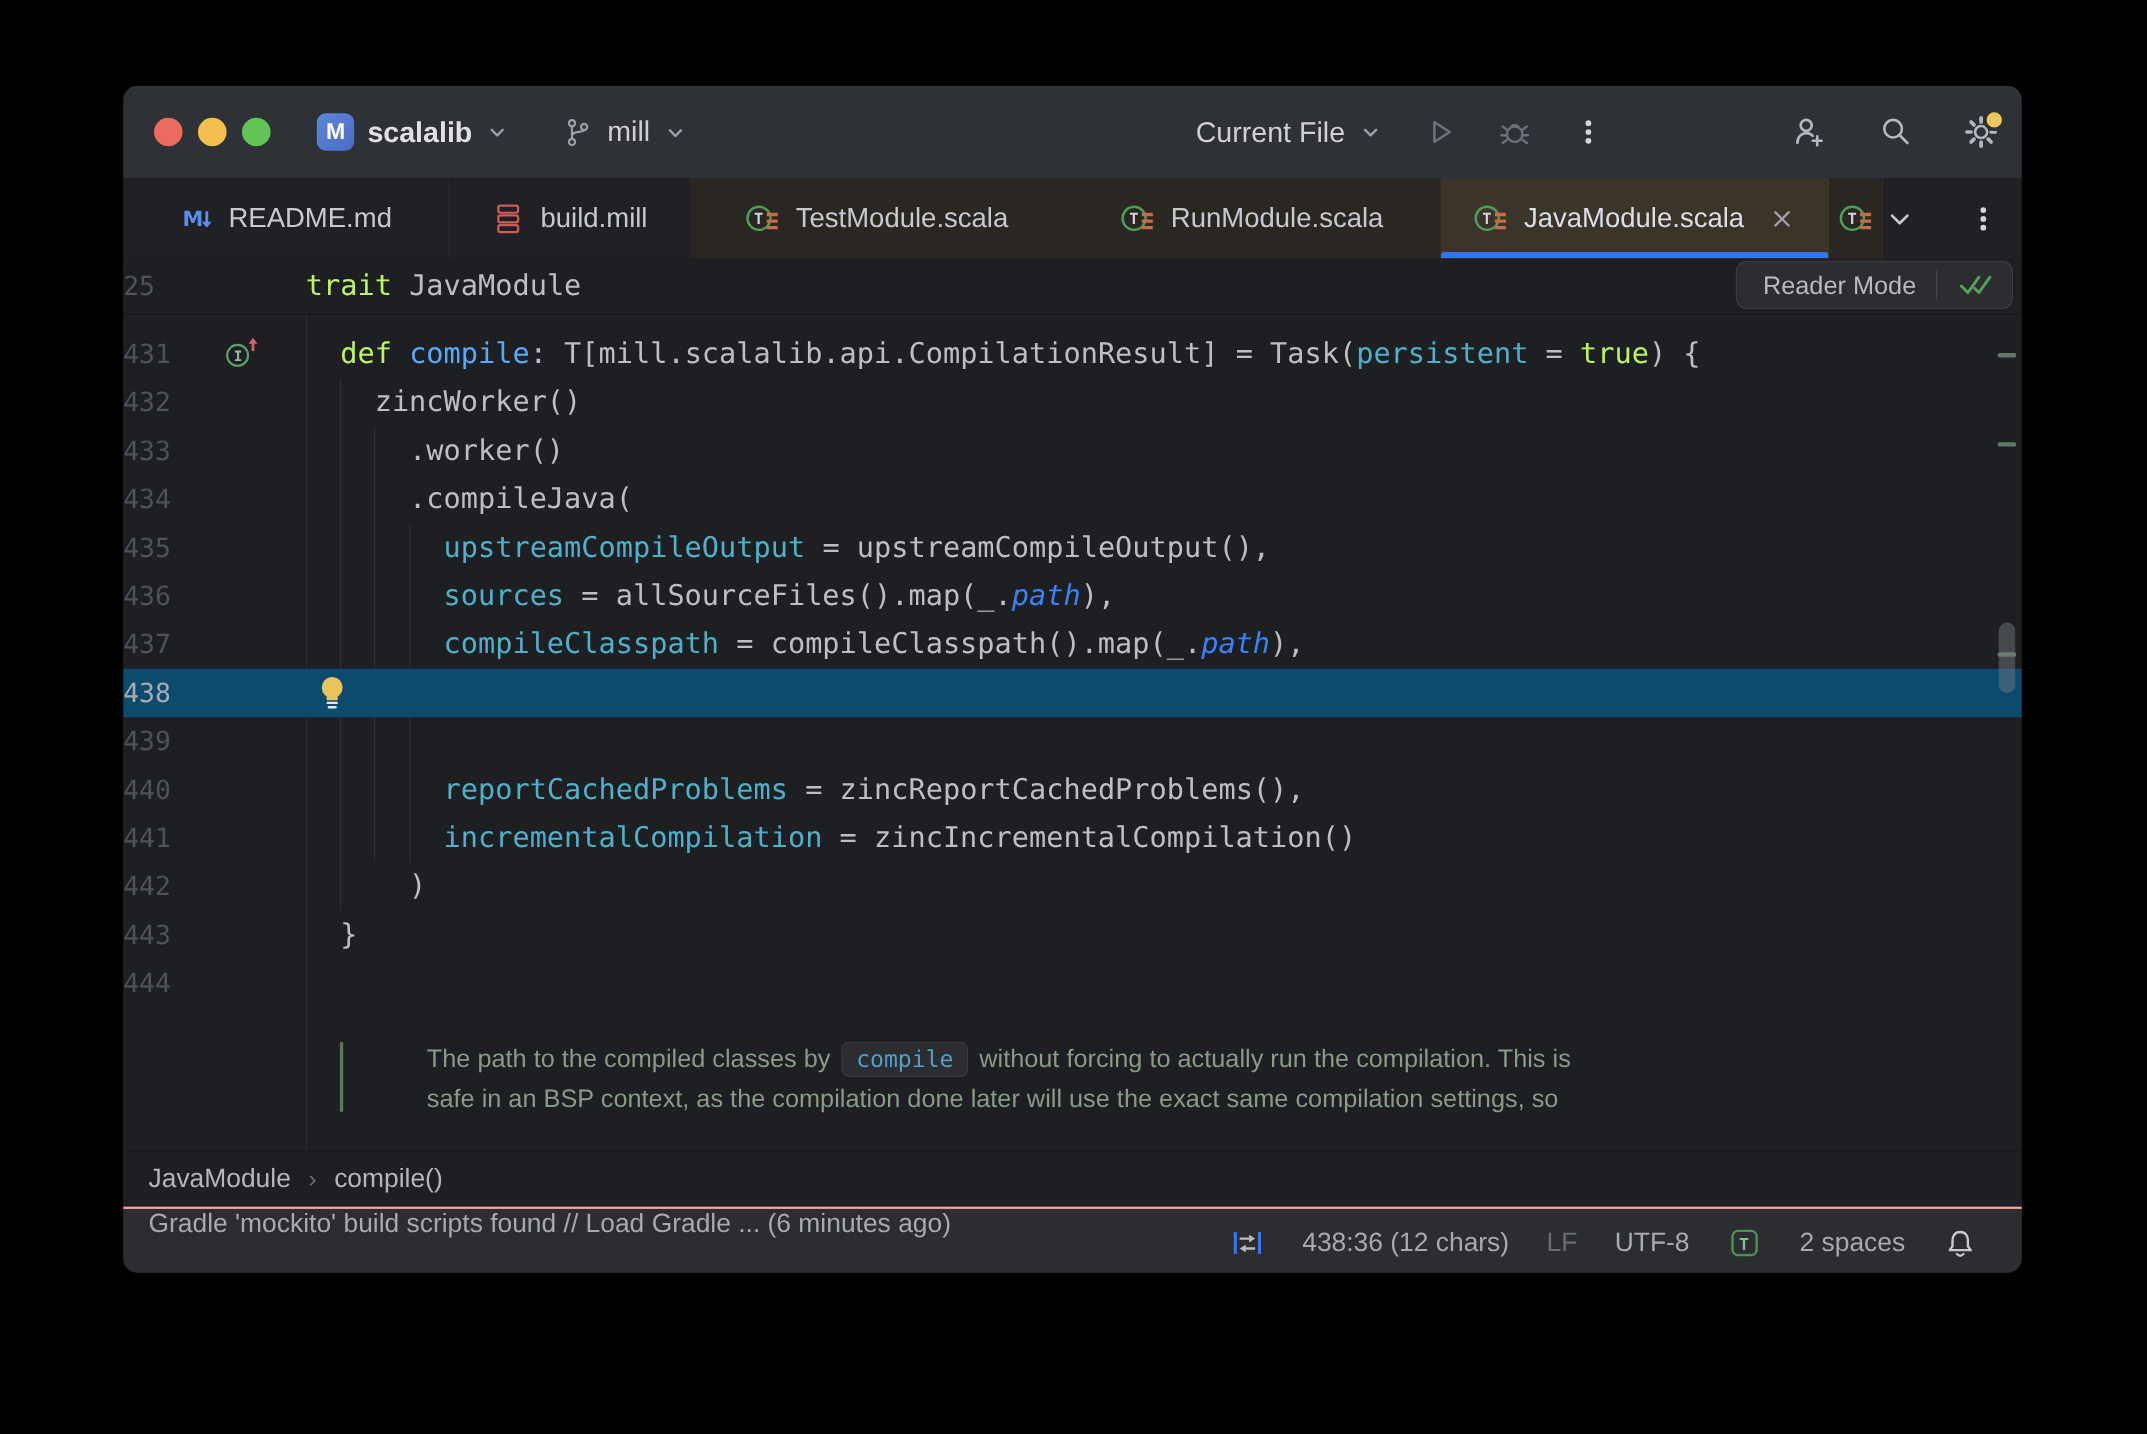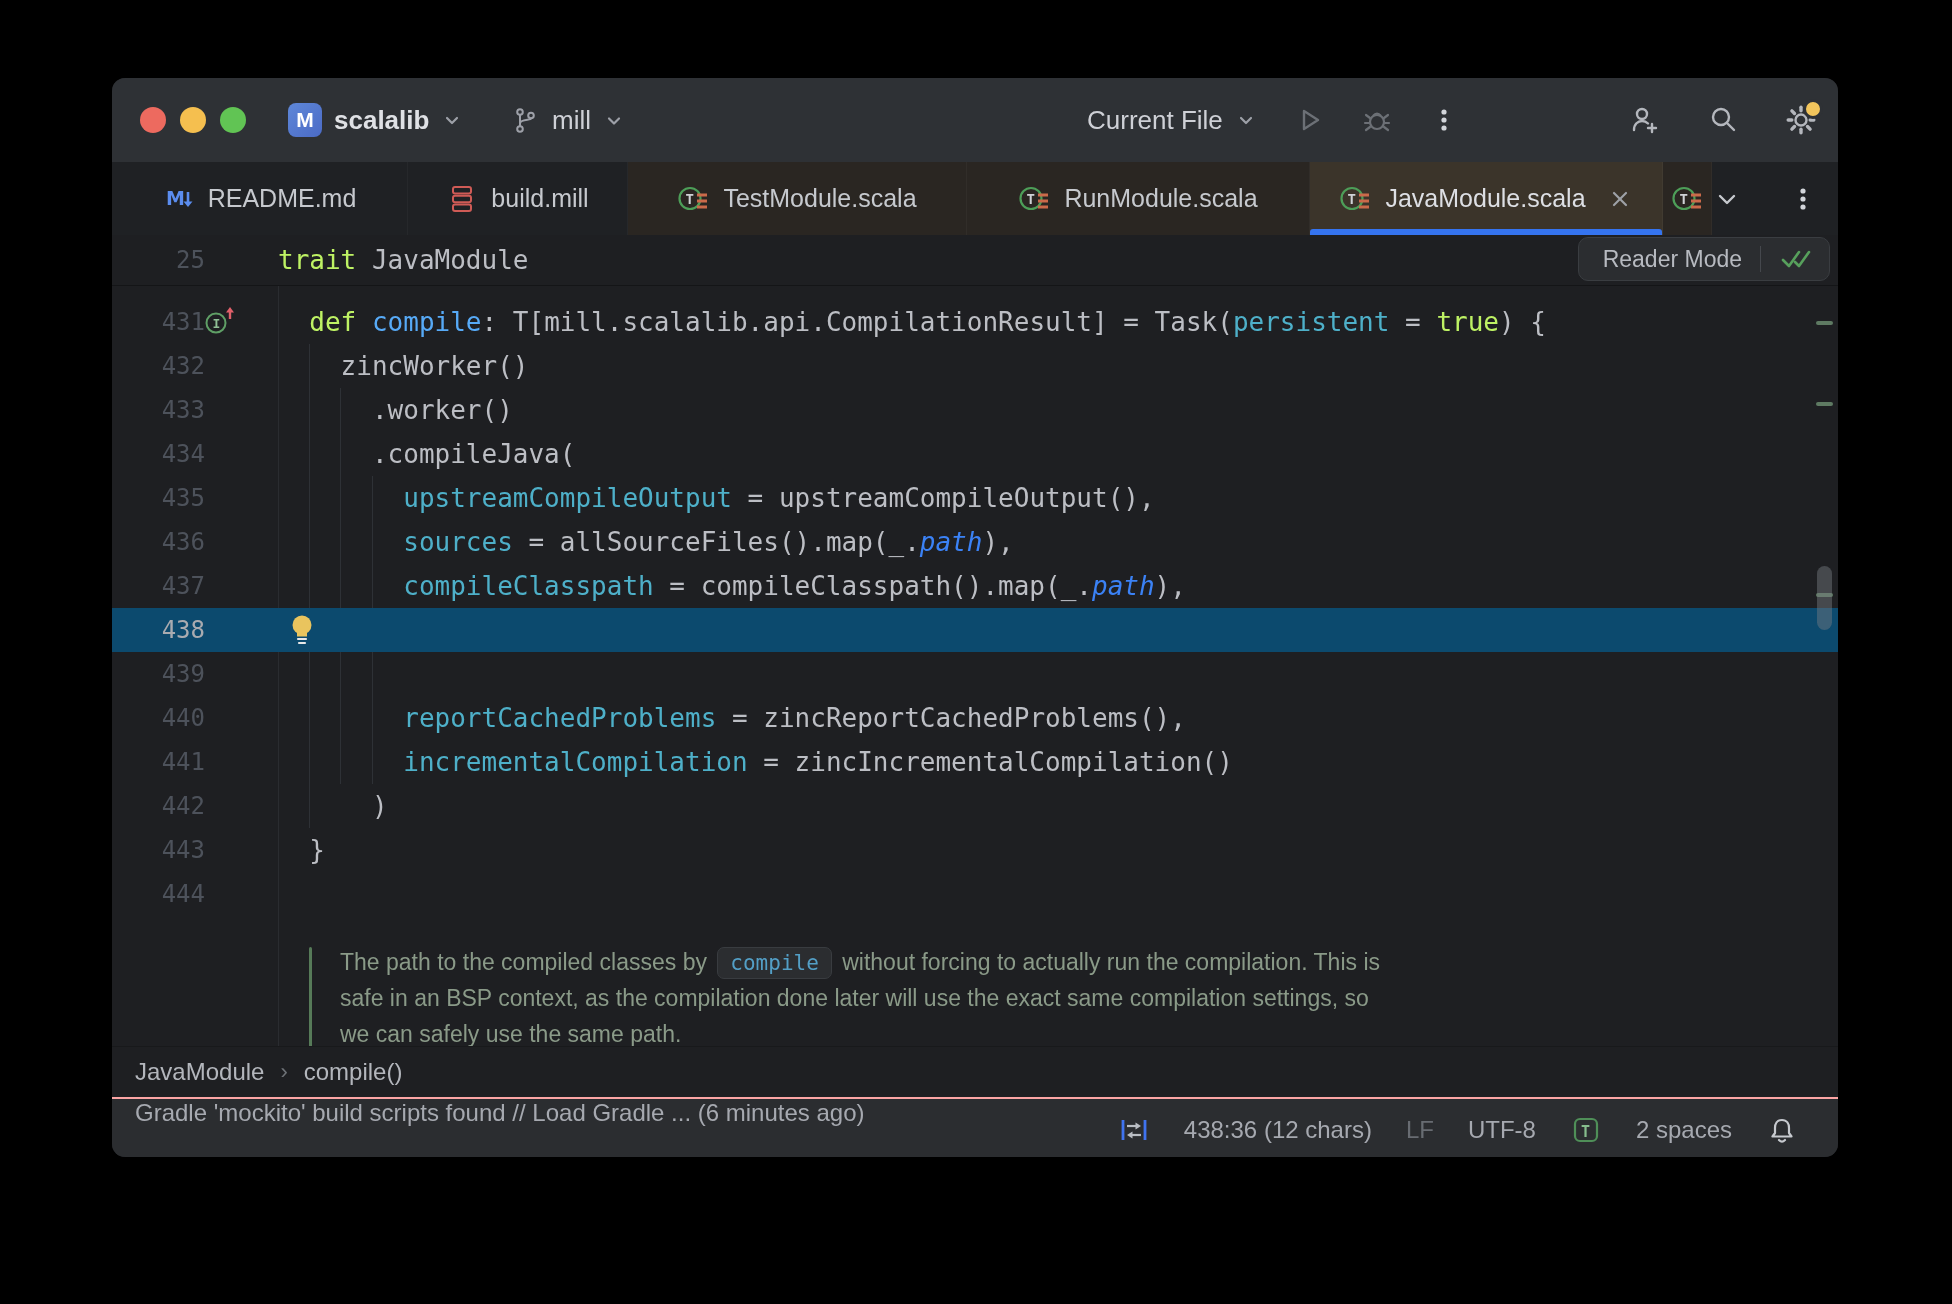--- a/index.html
+++ b/index.html
@@ -40,21 +40,21 @@
   .tab.active{background:#3b342a;color:#dddfe4;}
   .tab.active::after{content:"";position:absolute;left:0;right:0;bottom:0;height:6px;
        background:#3574f0;border-radius:3px 3px 0 0;}
   .tab .tclose{margin-left:8px;line-height:0;}
   .tabctrls{flex:1;display:flex;align-items:center;justify-content:flex-end;
             gap:46px;padding-right:26px;}
 
   
   .sticky{height:50px;flex:none;background:#1e1f22;border-bottom:1px solid #141517;
           display:flex;align-items:center;position:relative;}
-  .gut{width:166px;flex:none;display:flex;justify-content:flex-end;align-items:center;
+  .gut{width:166px;flex:none;display:flex;align-items:center;
        padding-right:73px;box-sizing:border-box;position:relative;height:100%;}
   .lnum{font:24px "DejaVu Sans Mono",monospace;color:#4d525b;}
   .ctext{margin:0;font:26px/44px "DejaVu Sans Mono",monospace;white-space:pre;color:#bcbec4;}
   .sticky .ctext{line-height:50px;}
   .readerpill{position:absolute;right:8px;top:2px;height:44px;display:flex;align-items:center;
        gap:18px;padding:0 16px 0 24px;background:#2b2d30;border:1px solid #3a3d41;
        border-radius:10px;font-size:23px;color:#b7bac0;box-sizing:border-box;}
   .pilldiv{width:1px;height:26px;background:#45484d;}
 
   
@@ -66,21 +66,21 @@
   .crow.cur{background:#0c4a6e;}
   .crow.cur .lnum{color:#a9abb0;}
   .gicon{position:absolute;left:90px;top:50%;transform:translateY(-50%);line-height:0;}
   .bulb{position:absolute;left:176px;top:50%;transform:translateY(-50%);line-height:0;z-index:2;}
   .tk-k{color:#bef264;} .tk-p{color:#bcbec4;} .tk-f{color:#57aaf7;}
   .tk-a{color:#4eb0c9;} .tk-m{color:#3b82f6;font-style:italic;}
   .tk-s{color:#c3c6cc;background:#2d4b83;}
 
   .docblock{margin:28px 0 0 197px;position:relative;padding-left:31px;}
   .docbar{position:absolute;left:0;top:3px;bottom:5px;width:3px;background:#567a58;border-radius:2px;}
-  .docline{font-size:23px;line-height:36px;color:#8a9a88;}
+  .docline{font-size:23px;line-height:36px;color:#8a9a88;margin-left:48px;}
   .docchip{display:inline-block;background:#2b2d30;border:1px solid #393c40;border-radius:7px;
        padding:0 12px;margin:0 4px;font:21px "DejaVu Sans Mono",monospace;color:#539fc6;line-height:30px;}
 
   .smark{position:absolute;right:5px;width:17px;height:4px;background:#5e7a62;border-radius:2px;z-index:1;}
   .sthumb{position:absolute;right:6px;width:15px;border-radius:8px;background:rgba(120,124,130,.45);z-index:2;}
 
   
   .breadcrumbs{height:50px;flex:none;background:#1e1f22;border-top:1px solid #18191b;
        display:flex;align-items:center;gap:16px;padding-left:23px;font-size:24px;color:#b3b6bc;}
   .bsep{color:#6e7277;font-size:22px;}
@@ -363,21 +363,20 @@
           <div class="gut">
             <span class="lnum">444</span>
           </div>
           <pre class="ctext"></pre>
         </div>
       </div>
     <div class="docblock" id="docblock">
       <div class="docbar"></div>
     <div class="docline"><span>The path to the compiled classes by </span><span class="docchip">compile</span><span> without forcing to actually run the compilation. This is</span></div>
         <div class="docline"><span>safe in an BSP context, as the compilation done later will use the exact same compilation settings, so</span></div>
-        <div class="docline"><span>we can safely use the same path.</span></div>
       </div>
     <div id="stripe">
         <div class="smark" style="top: 35px;"></div>
         <div class="smark" style="top: 116px;"></div>
         <div class="smark" style="top: 307px;"></div>
         <div class="sthumb" style="top: 280px; height: 64px;"></div>
       </div>
   </div>
 
   <div class="breadcrumbs" id="breadcrumbs">

